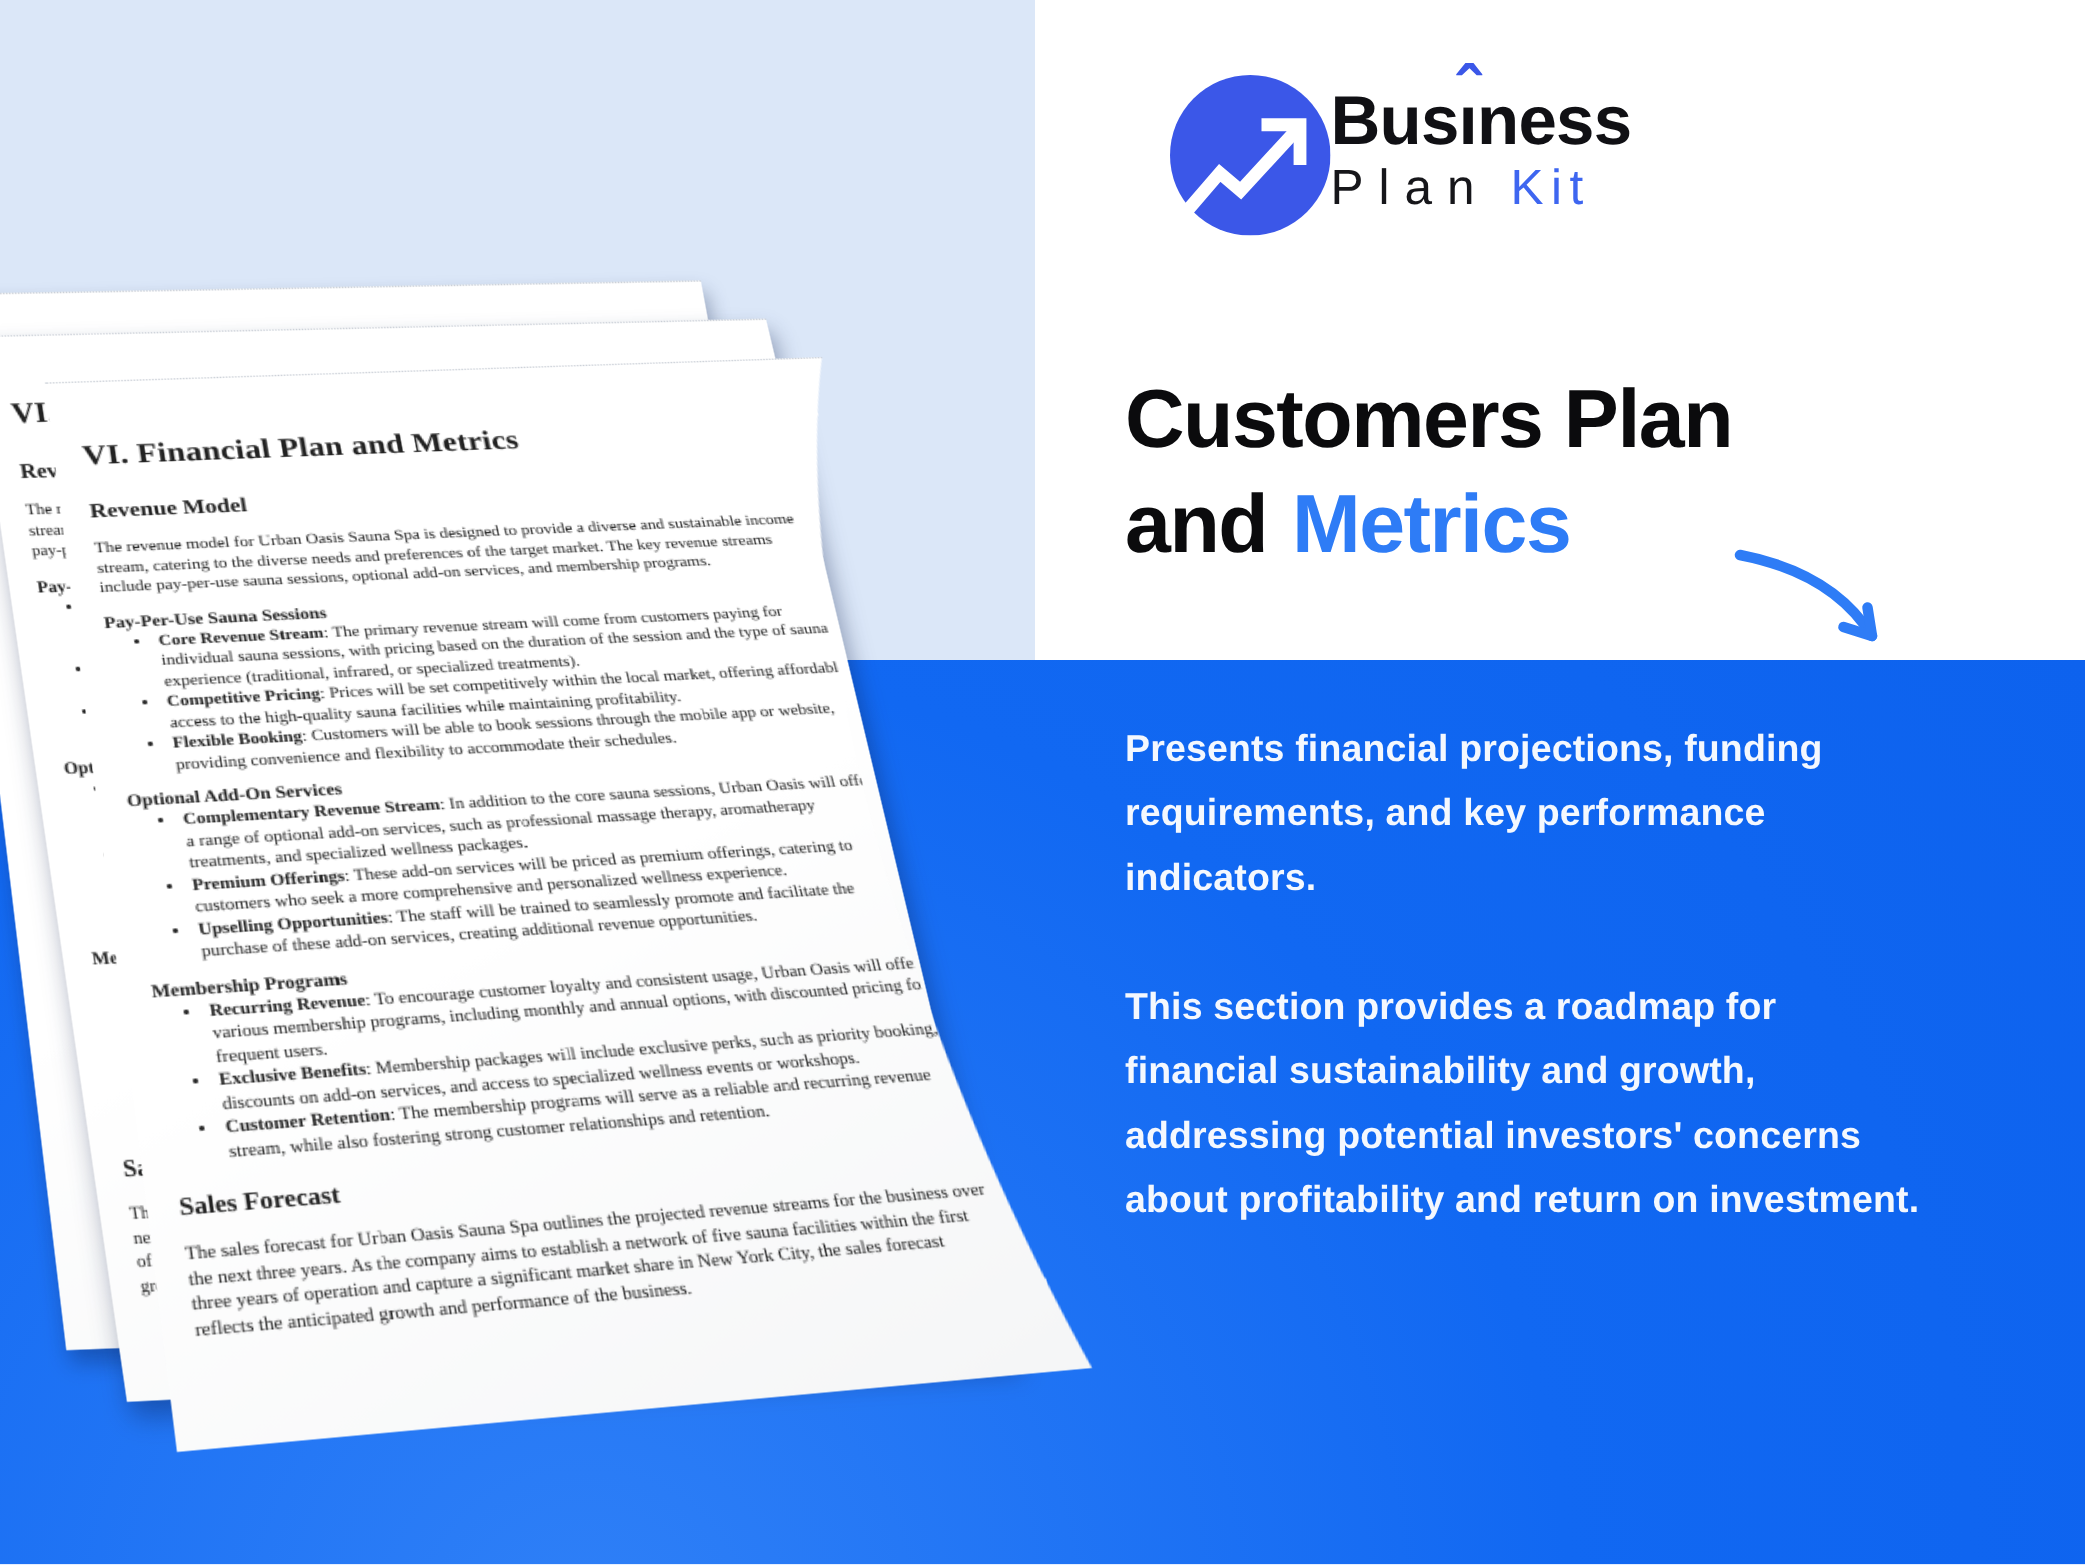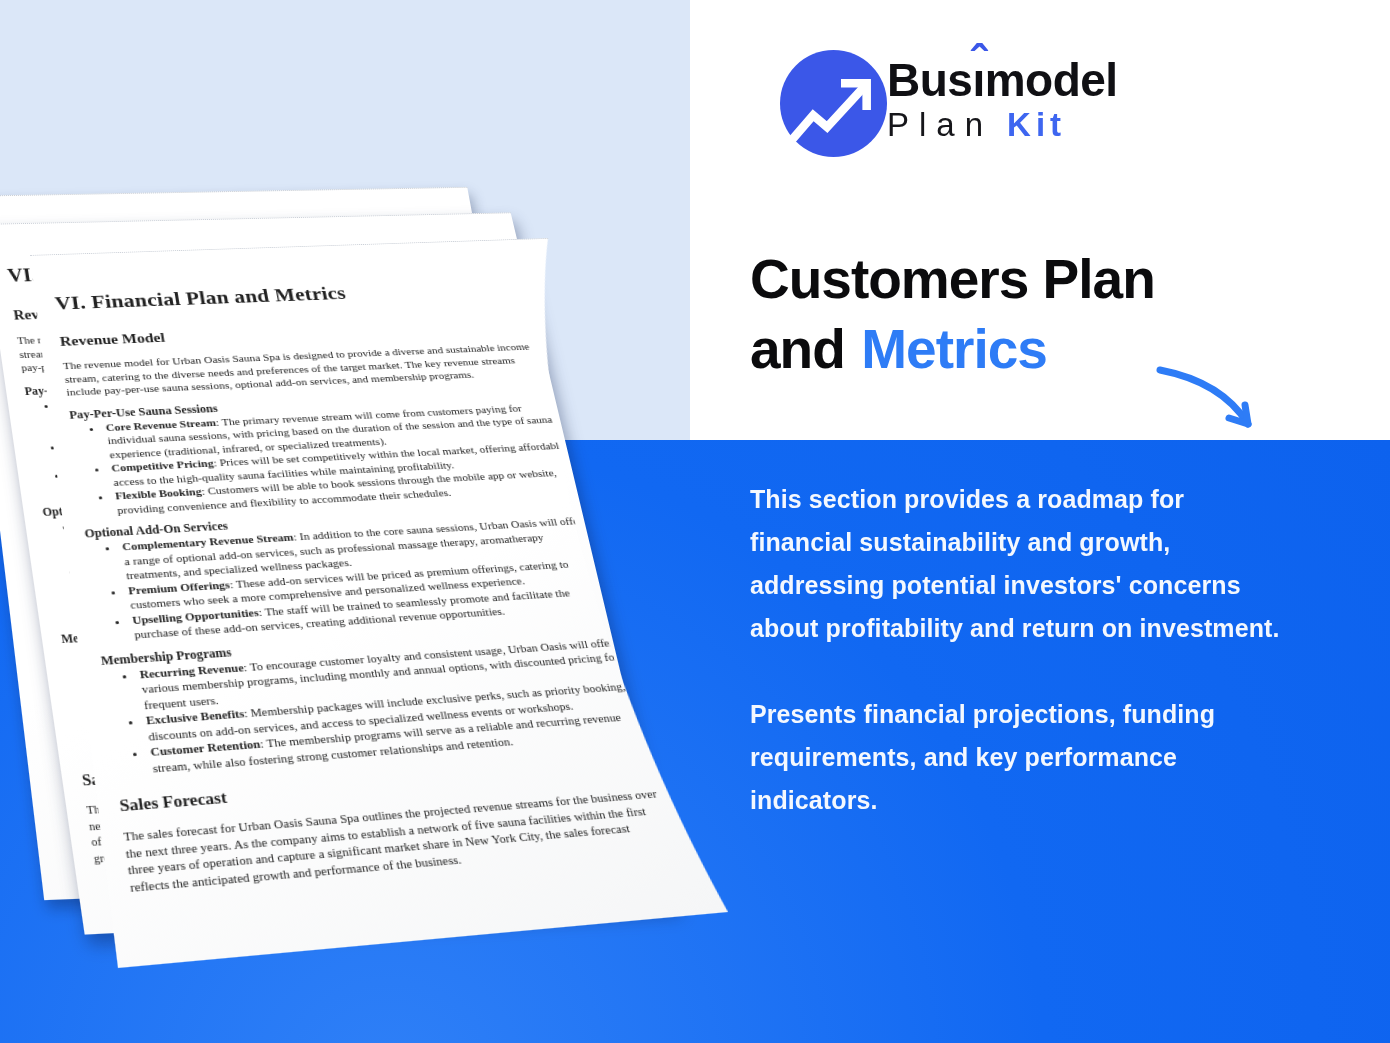--- a/index.html
+++ b/index.html
@@ -57,21 +57,21 @@
   .logo-line1{
     font-size:46px;font-weight:700;color:#101014;letter-spacing:-0.5px;white-space:nowrap;
   }
   .i-hat{position:relative;display:inline-block;}
   .i-hat .hat{
     position:absolute;left:50%;top:-0.40em;transform:translateX(-50%);
     color:#3b57e8;font-weight:700;font-size:1.05em;
   }
   .logo-line2{margin-top:5px;font-size:33px;white-space:nowrap;}
   .logo-line2 .plan{font-weight:400;color:#16161a;letter-spacing:10px;}
-  .logo-line2 .kit{font-weight:700;color:#3e66f0;letter-spacing:5px;margin-left:14px;}
+  .logo-line2 .kit{font-weight:400;color:#3e66f0;letter-spacing:5px;margin-left:14px;}
   
   .title{
     position:absolute;left:750px;top:244px;margin:0;
     font-size:55px;line-height:70px;font-weight:800;color:#0b0b0d;letter-spacing:-1px;
   }
   .title-line{display:block;white-space:nowrap;}
   .title .accent{color:#2e7cf6;margin-left:0.30em;text-align:center;}
   .curved-arrow{position:absolute;left:1152px;top:360px;}
   
   .blurb{position:absolute;left:750px;top:478px;width:540px;}
@@ -158,35 +158,35 @@
 
   <header class="logo">
     <span class="logo-mark">
       <svg width="107" height="107" viewBox="0 0 100 100">
         <circle cx="50" cy="50" r="50" fill="#3b57e8"></circle>
         <path d="M6 90 L31 61 L44 72 L79 34" fill="none" stroke="#ffffff" stroke-width="8"></path>
         <path d="M57 31 L81 31 L81 56" fill="none" stroke="#ffffff" stroke-width="8"></path>
       </svg>
     </span>
     <div class="logo-text">
-      <div class="logo-line1"><span>Bus</span><span class="i-hat"><span>ı</span><span class="hat">ˆ</span></span><span>model</span></div>
+      <div class="logo-line1"><span>Bus</span><span class="i-hat"><span>ı</span><span class="hat">ˆ</span></span><span>ness</span></div>
       <div class="logo-line2">
         <span class="plan">Plan</span><span class="kit">Kit</span>
       </div>
     </div>
   </header>
 
   <h1 class="title">
     <span class="title-line">Customers Plan</span>
     <span class="title-line"><span>and</span><span class="accent">Metrics</span></span>
   </h1>
 
   <svg class="curved-arrow" width="112" height="76" viewBox="0 0 112 76">
     <path d="M8 10 Q 70 22 96 64" fill="none" stroke="#2e7cf6" stroke-width="7" stroke-linecap="round"></path>
     <path d="M96 64 L93 45 M96 64 L77 58" fill="none" stroke="#2e7cf6" stroke-width="7" stroke-linecap="round"></path>
   </svg>
 
   <section class="blurb">
+    <p>Presents financial projections, funding requirements, and key performance indicators.</p>
     <p>This section provides a roadmap for financial sustainability and growth, addressing potential investors' concerns about profitability and return on investment.</p>
-    <p>Presents financial projections, funding requirements, and key performance indicators.</p>
   </section>
 
 </div>
 
 </body></html>

